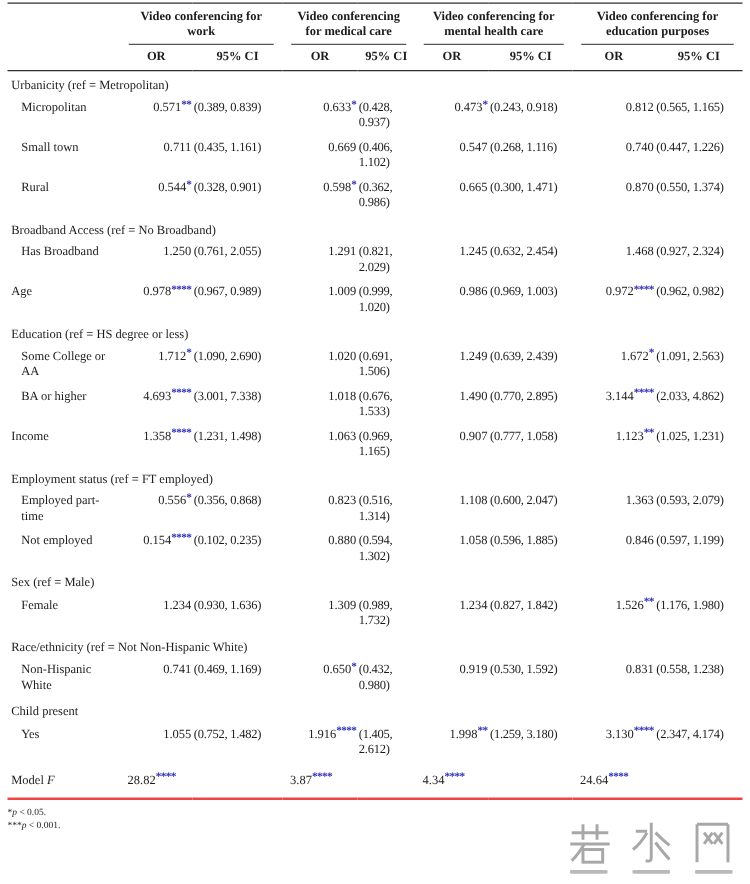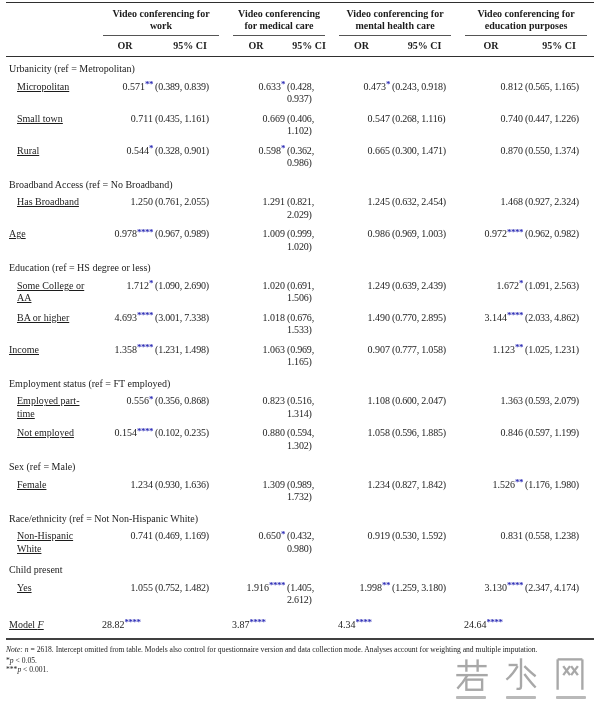--- a/index.html
+++ b/index.html
@@ -11,21 +11,21 @@
     position: relative;
     overflow: hidden;
   }
   .page { padding: 2px 6px 0 6px; }
 
   table {
     width: 588px;
     border-collapse: collapse;
     table-layout: fixed;
     border-top: 1.5px solid #2f2f2f;
-    border-bottom: 2px solid #404040;
+    border-bottom: 2px solid #ef4444;
   }
   col.c-label { width: 90px; }
   col.c-or1 { width: 58px; }  col.c-ci1 { width: 72px; }
   col.c-or2 { width: 60px; }  col.c-ci2 { width: 46px; }
   col.c-or3 { width: 59px; }  col.c-ci3 { width: 67px; }
   col.c-or4 { width: 66px; }  col.c-ci4 { width: 70px; }
 
   th { font-weight: bold; font-size: 10px; vertical-align: bottom; }
   th.group { padding: 4px 0 0 0; vertical-align: top; }
   th.group .group-inner {
@@ -37,21 +37,21 @@
   }
   th.sub {
     text-align: center;
     padding: 4px 0 5px 0;
     border-bottom: 1.5px solid #2f2f2f;
   }
   th.corner { border-bottom: 1.5px solid #2f2f2f; }
 
   td { font-size: 10px; vertical-align: top; line-height: 1.25; }
   .section-cell { text-align: left; padding: 6px 0 1px 3px; }
-  .label-cell { text-align: left; padding: 4px 2px 3px 3px; text-decoration: underline; }
+  .label-cell { text-align: left; padding: 4px 2px 3px 3px; }
   .label-cell.indent { padding-left: 11px; }
   .or-cell { text-align: right; padding: 4px 1px 3px 1px; white-space: nowrap; }
   .ci-cell { text-align: left; padding: 4px 1px 3px 1px; white-space: nowrap; letter-spacing: -0.2px; }
   .ci-cell.ci-narrow { white-space: normal; letter-spacing: -0.2px; margin-top: 12px; }
   .stars {
     color: #2b2bb5;
     font-size: 9px;
     font-weight: bold;
     position: relative;
     top: -2.5px;
@@ -286,25 +286,20 @@
           <td class="label-cell"><span>Model </span><span class="stat-italic">F</span></td>
           <td class="model-val" colspan="2"><span>28.82</span><span class="stars">****</span></td>
           <td class="model-val" colspan="2"><span>3.87</span><span class="stars">****</span></td>
           <td class="model-val" colspan="2"><span>4.34</span><span class="stars">****</span></td>
           <td class="model-val" colspan="2"><span>24.64</span><span class="stars">****</span></td>
         </tr>
       </tbody>
   </table>
 
   <div class="notes">
-    <div class="note-line">
-      <span class="nit">Note:</span>
-      <span class="nit">n</span>
-      <span>= 2618. Intercept omitted from table. Models also control for questionnaire version and data collection mode. Analyses account for weighting and multiple imputation.</span>
-    </div>
     <div>
         <div class="fn-line"><span>*</span><span class="fp">p </span><span>&lt; 0.05.</span></div>
         <div class="fn-line"><span>***</span><span class="fp">p </span><span>&lt; 0.001.</span></div>
       </div>
   </div>
 
 </div>
 
 <div class="watermark">
   <div class="wm-chars">

